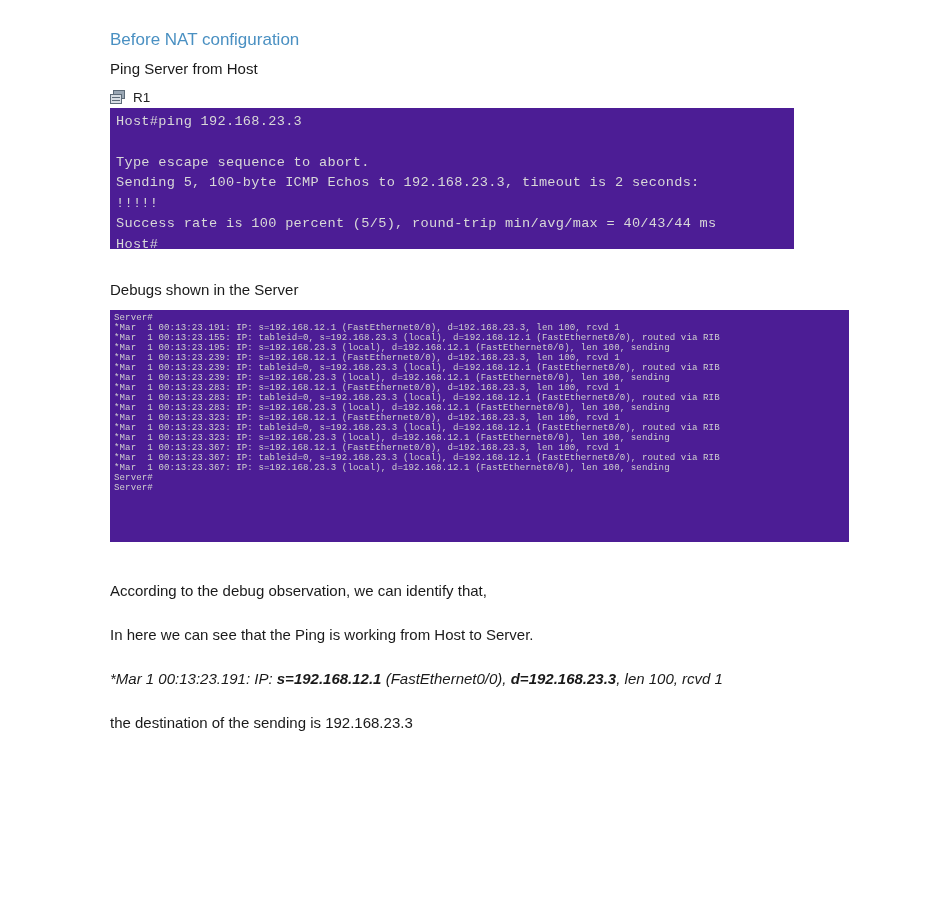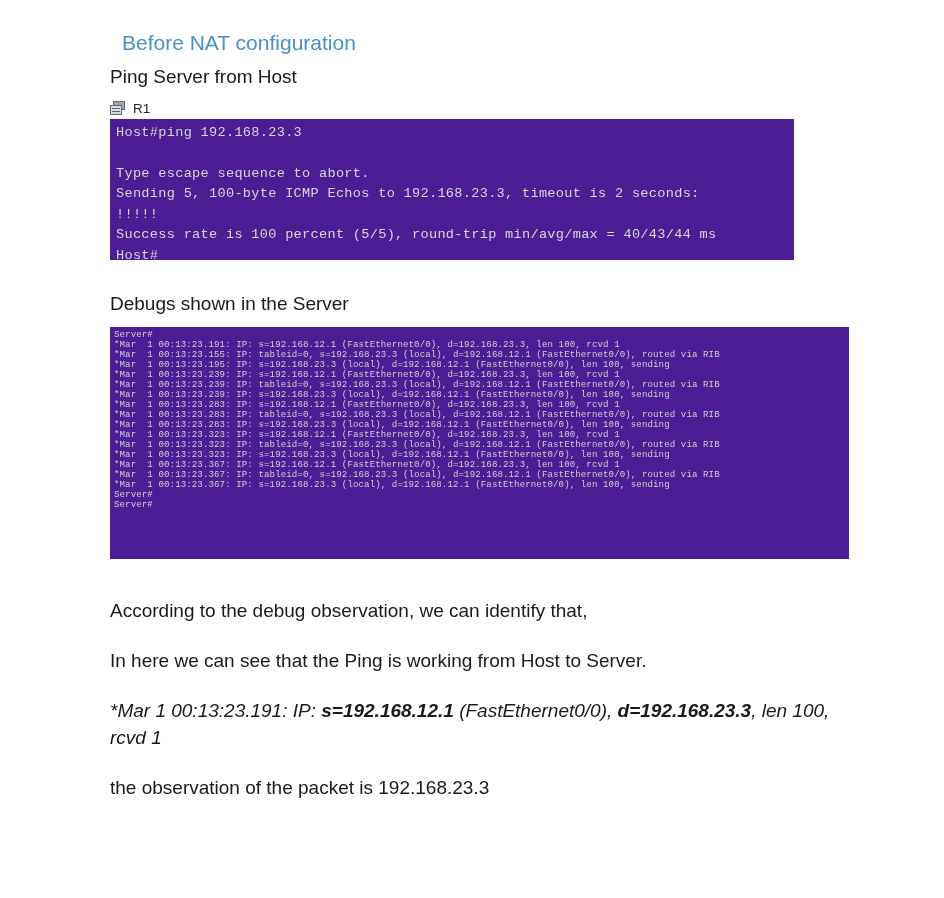--- a/index.html
+++ b/index.html
@@ -16,27 +16,27 @@
   }
   .page {
     position: relative;
     width: 944px;
     height: 898px;
     box-sizing: border-box;
     padding: 28px 110px 0 110px;
   }
   .heading-blue {
     color: #4a90c2;
-    font-size: 21px;
+    font-size: 17px;
     line-height: 1.4;
-    margin: 0 0 6px 12px;
+    margin: 0 0 6px 0;
     font-weight: 400;
   }
   .para {
-    font-size: 19px;
+    font-size: 15px;
     line-height: 1.45;
     margin: 0 0 10px 0;
     color: #1a1a1a;
     font-weight: 400;
   }
   .para-spaced {
     margin-bottom: 22px;
   }
   .term-label {
     display: flex;
@@ -179,15 +179,15 @@
 
   <div class="spacer-lg"></div>
 
   <p class="para para-spaced">According to the debug observation, we can identify that,</p>
 
   <p class="para para-spaced">In here we can see that the Ping is working from Host to Server.</p>
 
   <p class="para para-spaced italic"><span>*Mar  1 00:13:23.191: IP: </span><span class="bold">s=192.168.12.1</span><span> (FastEthernet0/0), </span><span class="bold">d=192.168.23.3</span><span>, len 100, rcvd 1</span></p>
 
 
-  <p class="para para-spaced">the observation of the packet is 192.168.23.3</p>
+  <p class="para para-spaced">the destination of the sending is 192.168.23.3</p>
 
 </div>
 
 </body></html>

